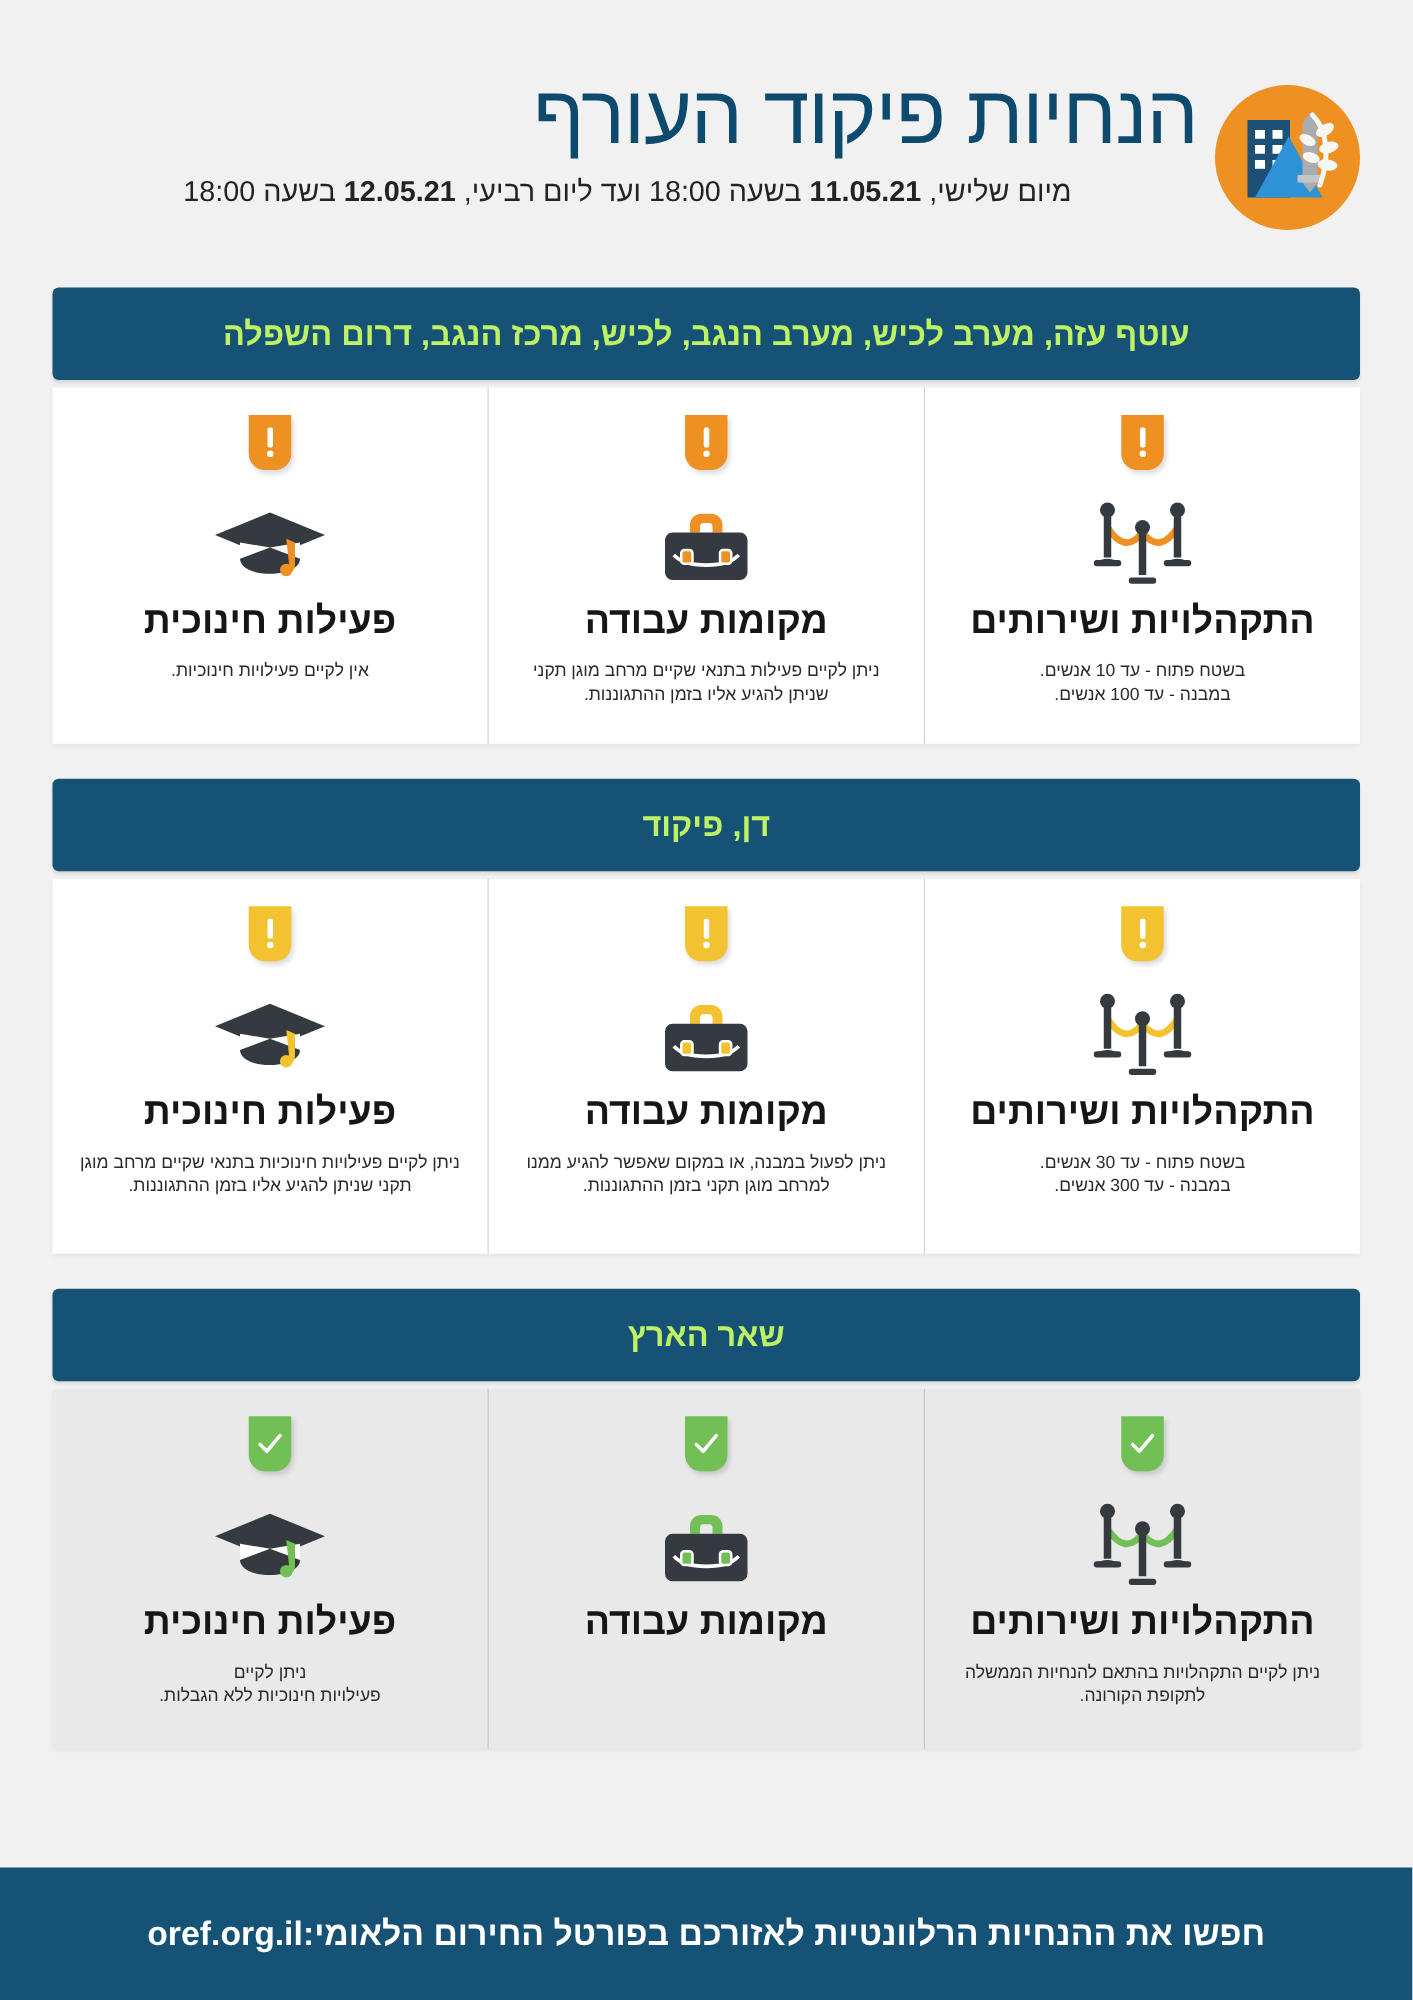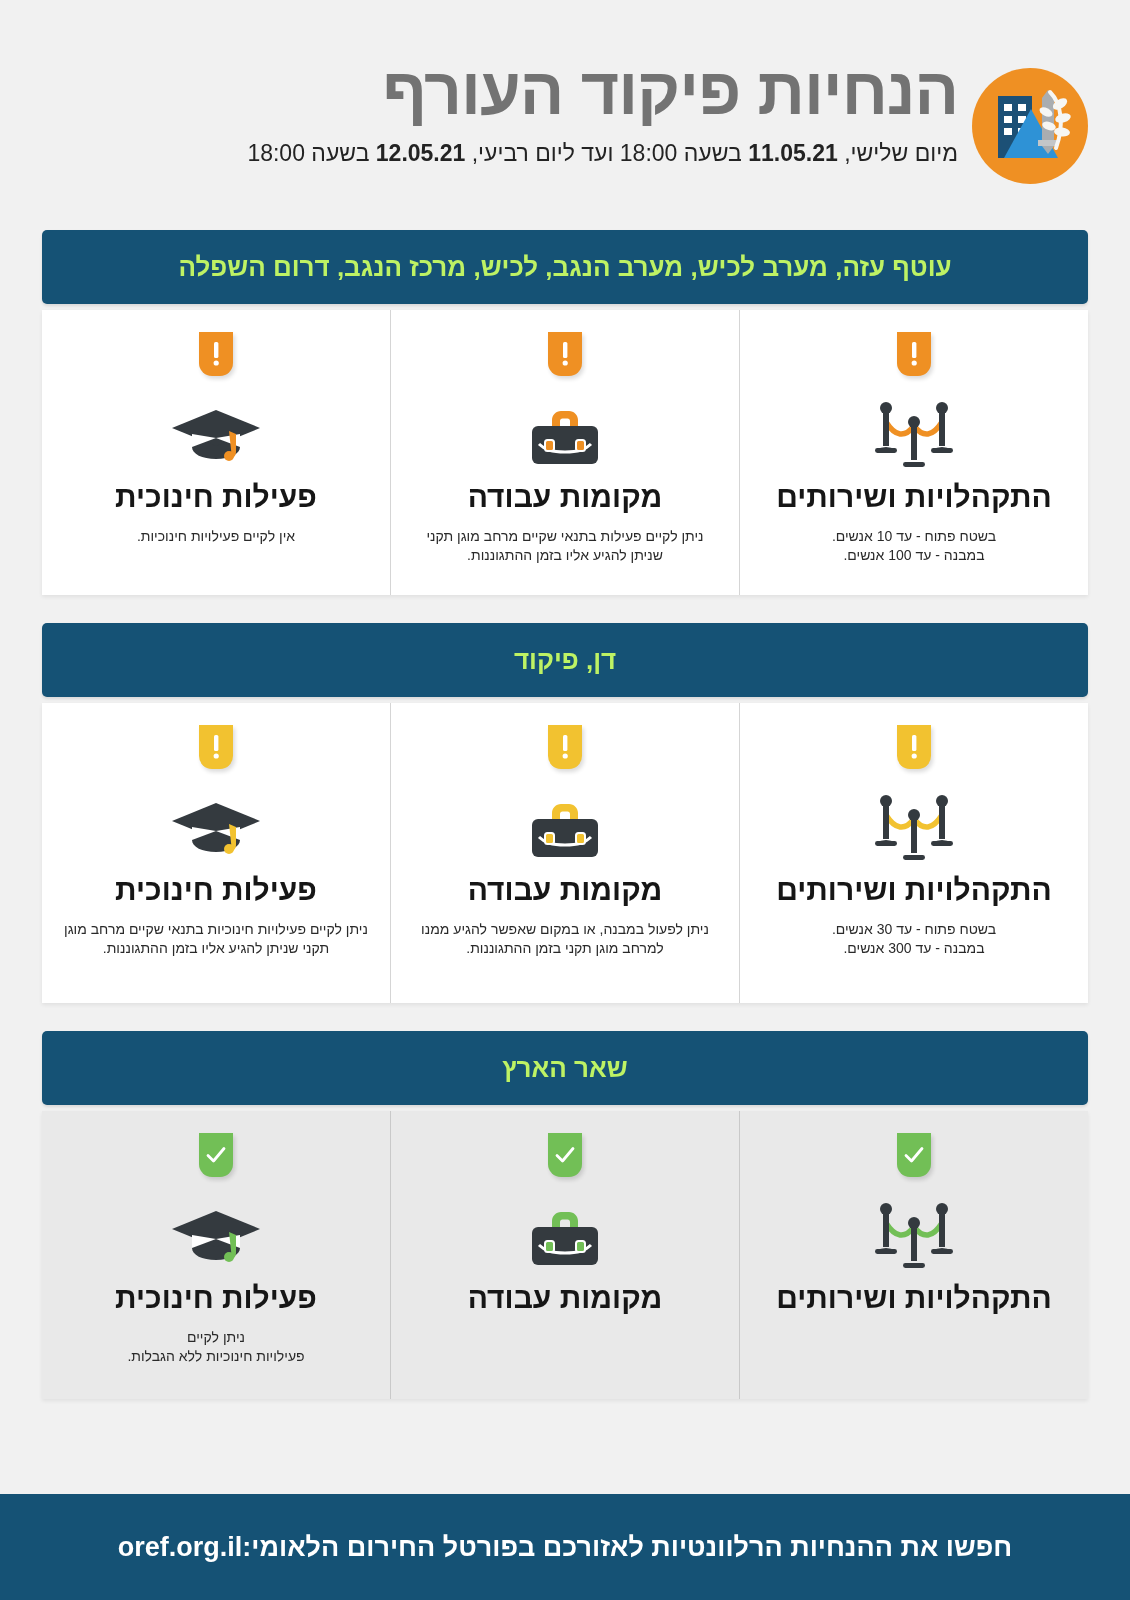--- a/index.html
+++ b/index.html
@@ -41,32 +41,33 @@
     margin-top: 10px;
     overflow: hidden;
   }
   .title-block {
     flex: 1 1 auto;
     text-align: right;
     padding-left: 4px;
   }
   .main-title {
     font-size: 66px;
-    font-weight: bold;
-    color: #737373;
+    font-weight: normal;
+    color: #0c4a6e;
     letter-spacing: -1px;
     line-height: 1;
     margin: 0;
     white-space: nowrap;
   }
   .subtitle {
     font-size: 23px;
     color: #232323;
     margin-top: 16px;
     white-space: nowrap;
+    text-align: center;
   }
   .subtitle b { font-weight: bold; }
 
   
   .section { margin: 0 42px 0 42px; }
   .section-gap { height: 28px; }
 
   .section-header {
     background: #155275;
     color: #bef264;
@@ -371,20 +372,21 @@
                 <rect x="73" y="14" width="6" height="34"></rect>
                 <path d="M66 52 q10 -6 20 0 z"></path>
                 <rect x="65" y="50" width="22" height="5" rx="2.4"></rect>
                 <circle cx="48" cy="24" r="6"></circle>
                 <rect x="45" y="28" width="6" height="34"></rect>
                 <rect x="37" y="64" width="22" height="5" rx="2.4"></rect>
               </g>
             </svg>
           </div>
           <div class="card-title">התקהלויות ושירותים</div>
+          <div class="card-text">ניתן לקיים התקהלויות בהתאם להנחיות הממשלה לתקופת הקורונה.</div>
         </div>
         <div class="card">
           <div class="badge" style="background: rgb(114, 191, 86);">
             <svg width="22" height="22" viewBox="0 0 22 22">
               <path d="M3 11.5 L8.5 17 L19 4.5" stroke="#ffffff" stroke-width="2.8" fill="none" stroke-linecap="round" stroke-linejoin="round"></path>
             </svg>
           </div>
           <div class="card-icon">
             <svg width="86" height="70" viewBox="0 0 86 70">
               <path d="M30 26 v-6 c0-5 4-9 9-9 h8 c5 0 9 4 9 9 v6 h-8 v-5 c0-1.5-1-2.6-2.5-2.6 h-5 c-1.5 0-2.5 1.1-2.5 2.6 v5 z" fill="#72bf56"></path>

